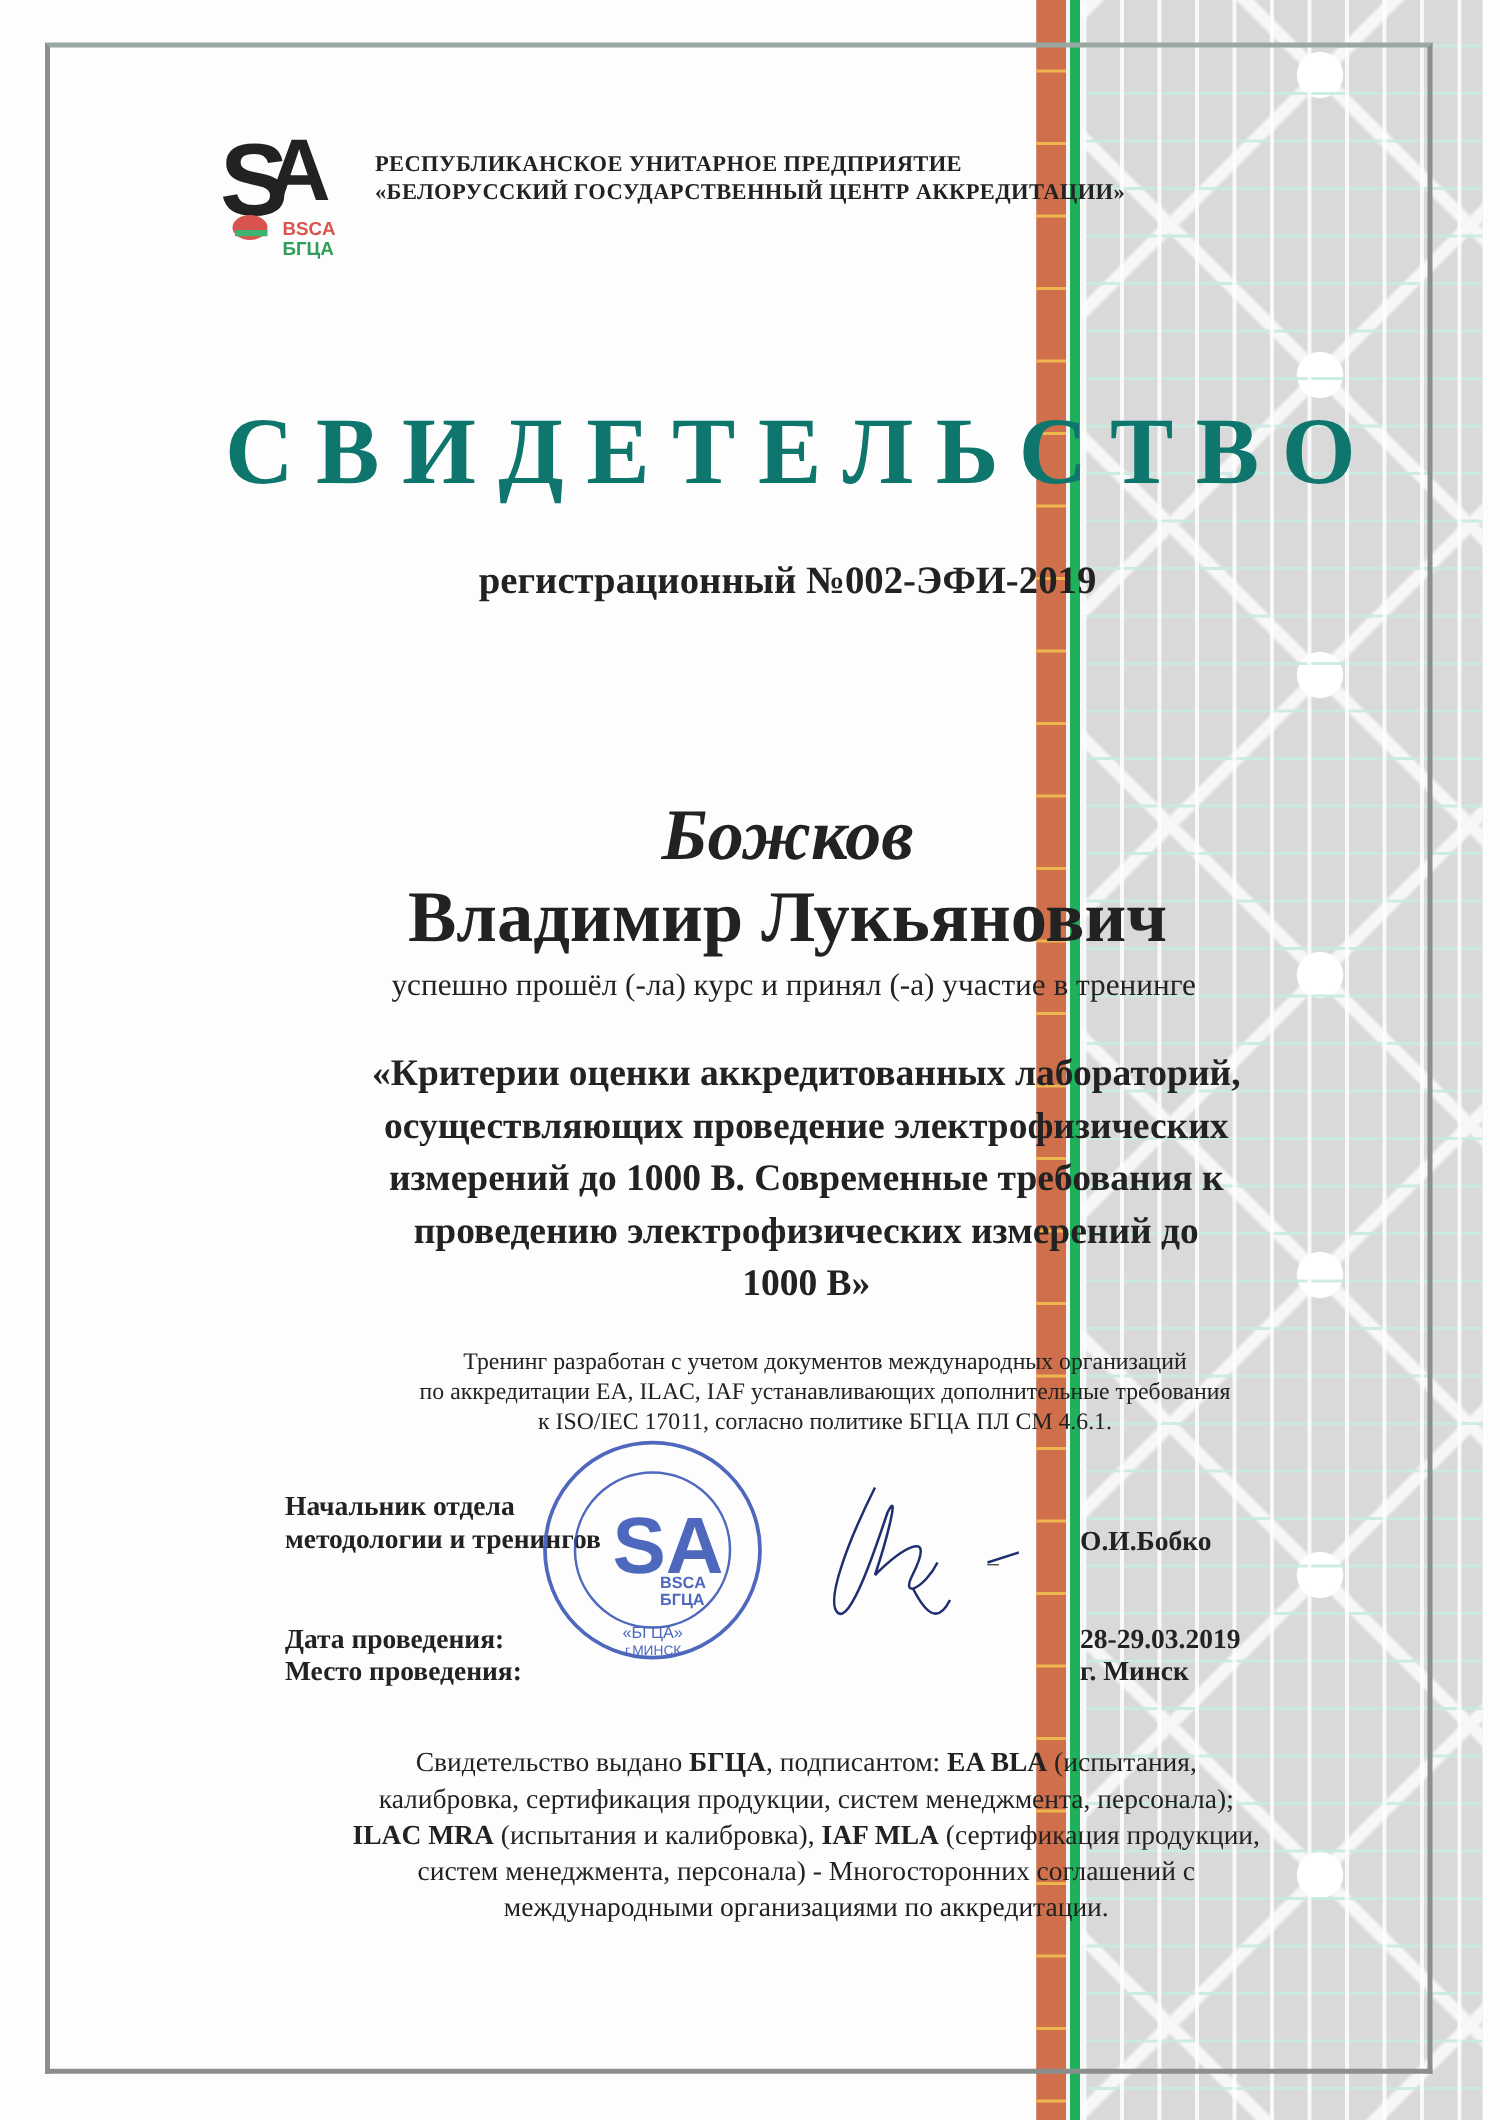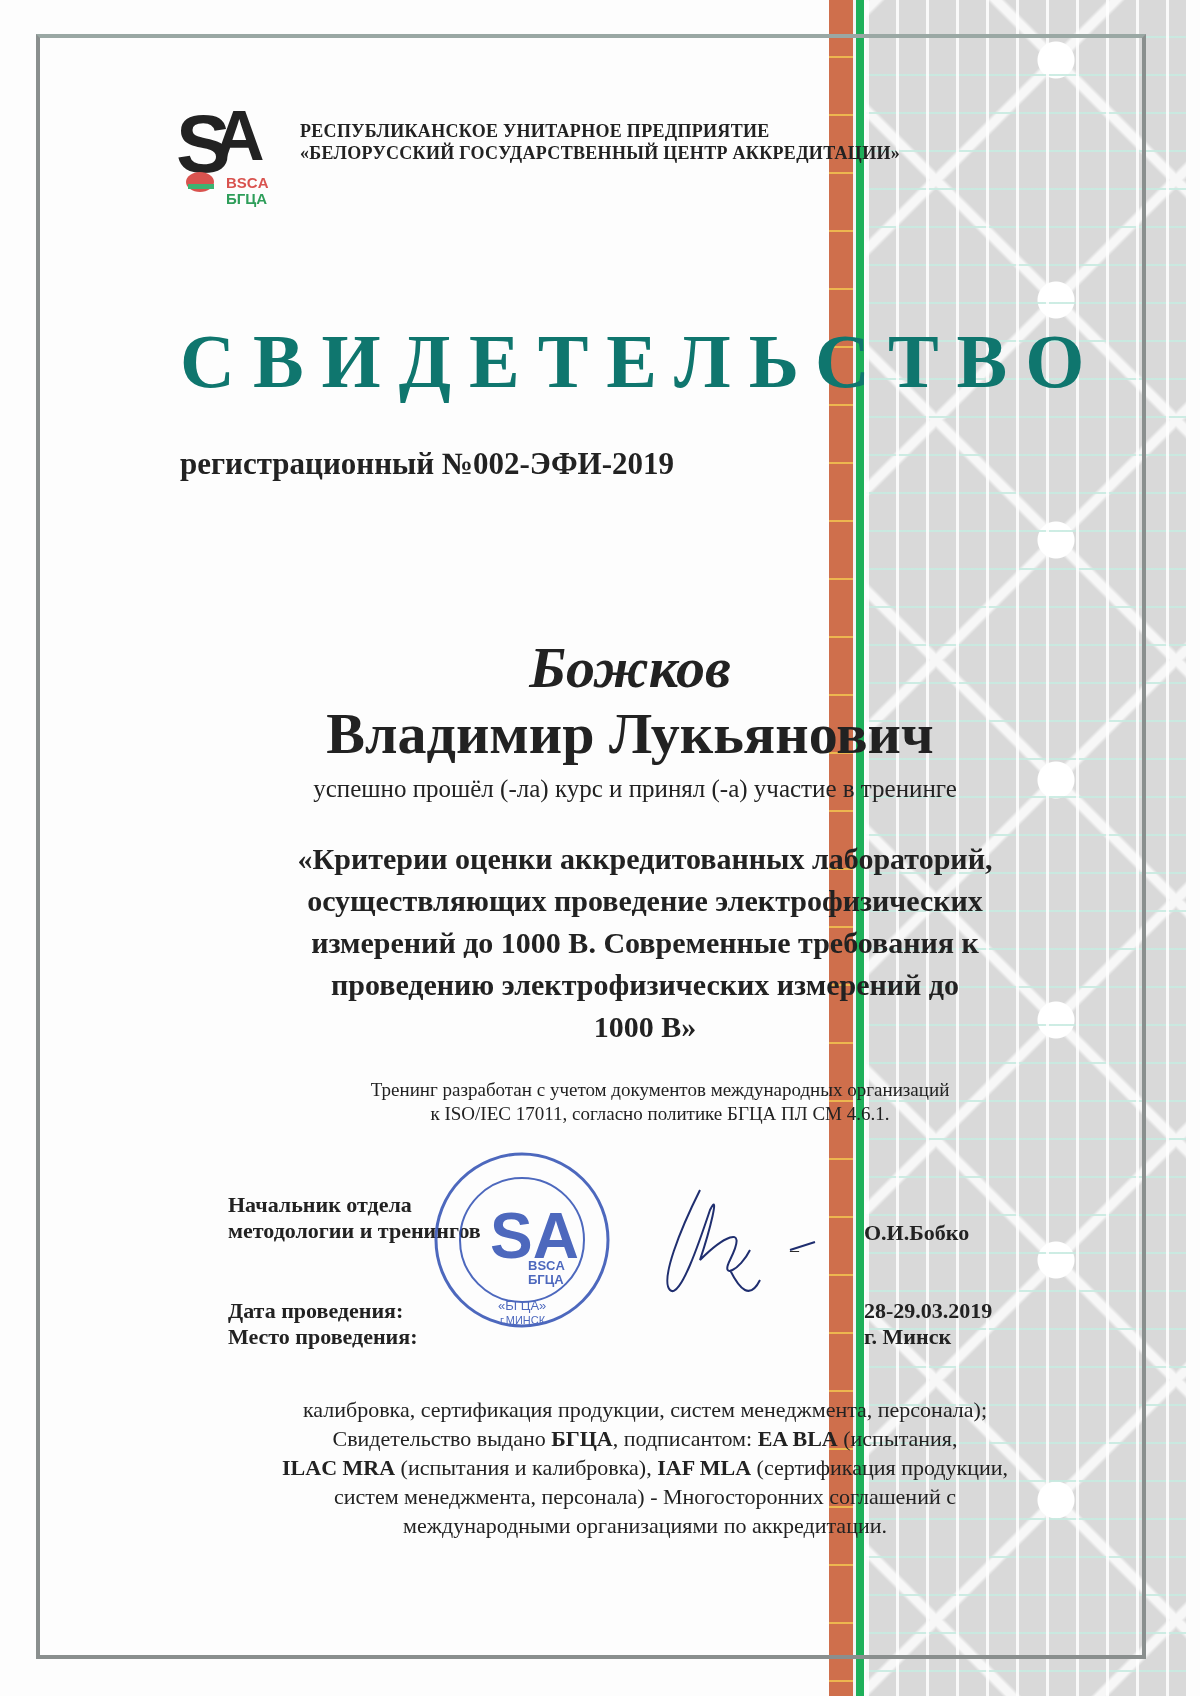--- a/index.html
+++ b/index.html
@@ -22,21 +22,21 @@
   .stripe-green { position:absolute; left:856px; top:0; width:8px; height:1696px; background:#1eb05a; }
   .stripe-gap { position:absolute; left:853px; top:0; width:3px; height:1696px; background:#f4f4f4; }
   .frame { position:absolute; left:36px; top:34px; width:1110px; height:1625px;
     border:4px solid #8a8f8e; border-top-color:#9aa8a4; box-sizing:border-box; }
   .content { position:absolute; left:0; top:0; width:1200px; height:1696px; }
   .logo { position:absolute; left:176px; top:100px; width:110px; height:110px; }
   .org { position:absolute; left:300px; top:120px; width:780px; text-align:left;
     font-weight:bold; font-size:18px; line-height:22px; letter-spacing:0.3px; }
   .title { position:absolute; left:180px; top:318px; width:900px; text-align:center;
     font-weight:bold; font-size:76px; letter-spacing:18px; color:#0f766e; }
-  .regnum { position:absolute; left:180px; top:446px; width:900px; 
+  .regnum { position:absolute; left:180px; top:446px; width:900px; text-align:center;
     font-weight:bold; font-size:31px; }
   .certify { position:absolute; left:180px; top:536px; width:900px; text-align:center; font-size:30px; }
   .surname { position:absolute; left:180px; top:618px; width:900px; text-align:center;
     font-weight:bold; font-style:italic; font-size:58px;margin-top:16px; }
   .names { position:absolute; left:180px; top:700px; width:900px; text-align:center;
     font-weight:bold; font-size:58px; }
   .passed { position:absolute; left:200px; top:775px; width:870px; text-align:center; font-size:25px; }
   .course { position:absolute; left:200px; top:838px; width:890px; text-align:center;
     font-weight:bold; font-size:30px; line-height:42px; }
   .note { position:absolute; left:220px; top:1078px; width:880px; text-align:center;
@@ -83,20 +83,21 @@
   <div class="course">
     <div>«Критерии оценки аккредитованных лабораторий,</div>
     <div>осуществляющих проведение электрофизических</div>
     <div>измерений до 1000 В. Современные требования к</div>
     <div>проведению электрофизических измерений до</div>
     <div>1000 В»</div>
   </div>
 
   <div class="note">
     <div>Тренинг разработан с учетом документов международных организаций</div>
+    <div>по аккредитации EA, ILAC, IAF устанавливающих дополнительные требования</div>
     <div>к ISO/IEC 17011, согласно политике БГЦА ПЛ СМ 4.6.1.</div>
   </div>
 
   <div class="sig-label" style="top:1192px;">
     <div>Начальник отдела</div>
     <div>методологии и тренингов</div>
   </div>
   <div class="sig-value" style="top:1220px;">О.И.Бобко</div>
 
   <div class="sig-label" style="top:1298px;">
@@ -117,23 +118,23 @@
     <text x="66" y="160" font-family="Liberation Sans, sans-serif" font-size="13" fill="#2f4fb3">«БГЦА»</text>
     <text x="68" y="174" font-family="Liberation Sans, sans-serif" font-size="11" fill="#2f4fb3">г.МИНСК</text>
   </svg>
 
   <svg class="signature" viewBox="0 0 190 150">
     <path d="M60 20 C 40 60, 20 110, 30 120 C 40 130, 60 70, 70 40 C 80 20, 70 60, 60 90 C 80 70, 110 50, 90 90 C 80 110, 100 100, 110 80 M 90 100 C 100 120, 110 130, 120 110 M 150 80 L 175 72" fill="none" stroke="#1f2e6f" stroke-width="2"></path>
     <text x="150" y="86" font-size="18" fill="#222">–</text>
   </svg>
 
   <div class="footer">
-    <div>калибровка, сертификация продукции, систем менеджмента, персонала);</div>
     <div>
       <span>Свидетельство выдано </span><b>БГЦА</b><span>, подписантом: </span><b>EA BLA</b><span> (испытания,</span>
     </div>
+    <div>калибровка, сертификация продукции, систем менеджмента, персонала);</div>
     <div>
       <b>ILAC MRA</b><span> (испытания и калибровка), </span><b>IAF MLA</b><span> (сертификация продукции,</span>
     </div>
     <div>систем менеджмента, персонала)  -  Многосторонних соглашений с</div>
     <div>международными организациями по аккредитации.</div>
   </div>
 </div>
 
 </body></html>

